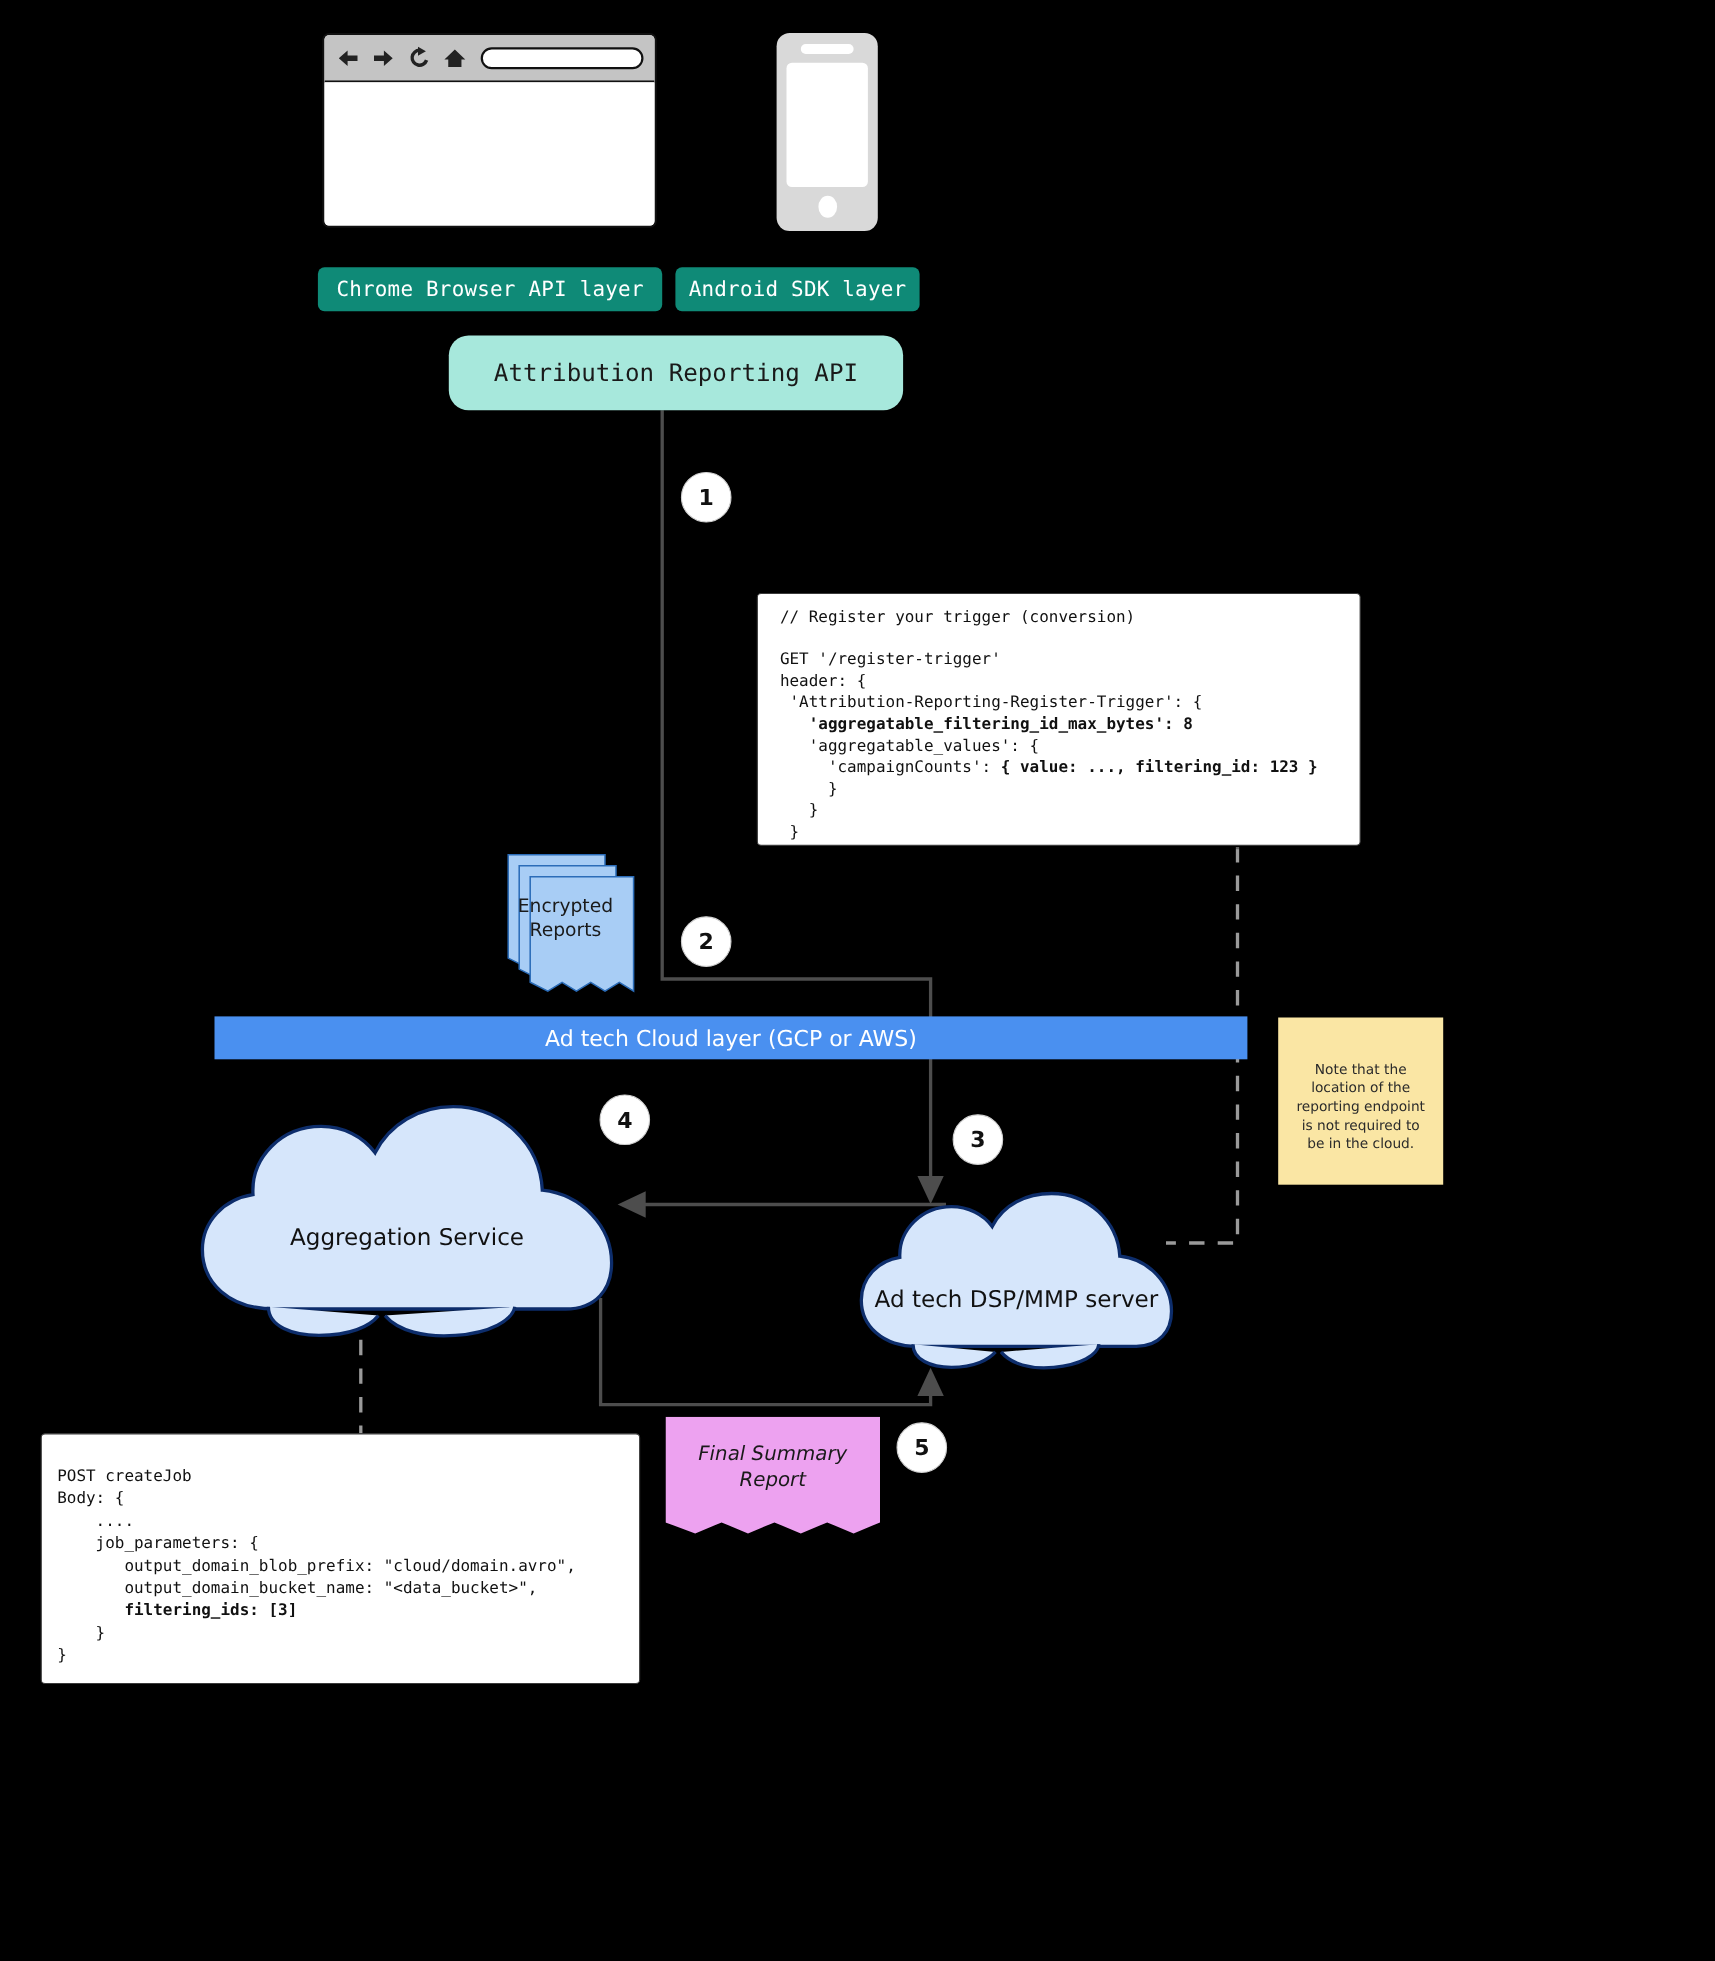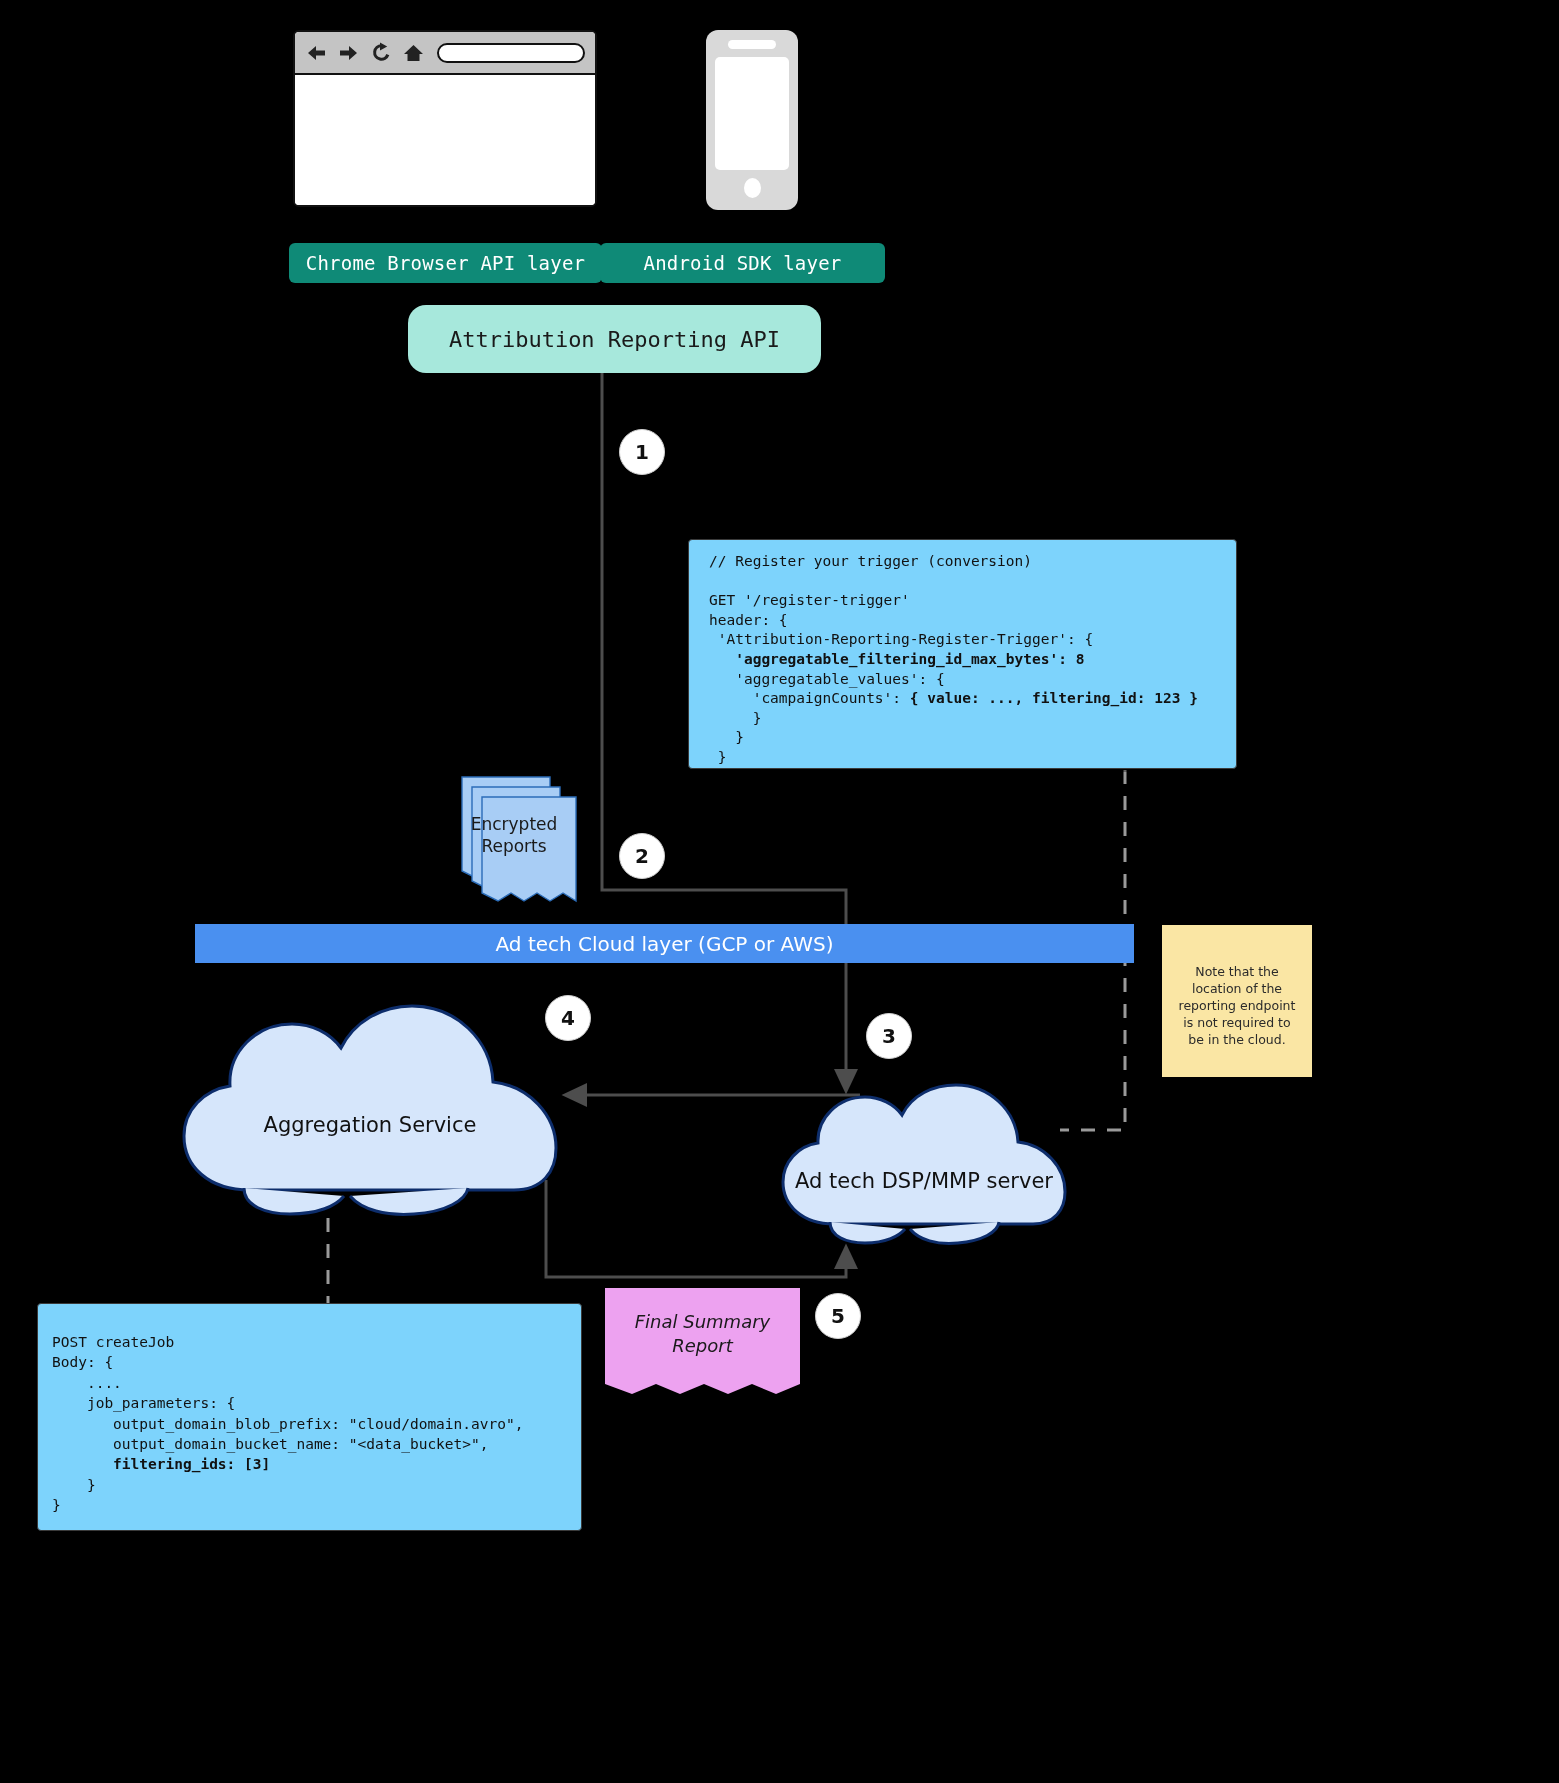--- a/index.html
+++ b/index.html
@@ -70,21 +70,21 @@
   .layer-pill {
     background: #0f8a77;
     color: #ffffff;
     border-radius: 6px;
     display:flex; align-items:center; justify-content:center;
     font-family: "DejaVu Sans Mono", monospace;
     font-size: 19px;
     letter-spacing: 0.2px;
   }
   #chrome-layer-pill { left: 289px; top: 243px; width: 313px; height: 40px; }
-  #android-layer-pill { left: 600px; top: 243px; width: 285px; height: 40px; }
+  #android-layer-pill { left: 614px; top: 243px; width: 222px; height: 40px; }
 
   #ara-box {
     left: 408px; top: 305px; width: 413px; height: 68px;
     background: #a7e8dc;
     border-radius: 18px;
     display:flex; align-items:center; justify-content:center;
     color: #1a1a1a;
     font-family: "DejaVu Sans Mono", monospace;
     font-size: 22px;
   }
@@ -110,21 +110,21 @@
     z-index: 20;
   }
   #step-1 { left: 619px; top: 429px; }
   #step-2 { left: 619px; top: 833px; }
   #step-3 { left: 866px; top: 1013px; }
   #step-4 { left: 545px; top: 995px; }
   #step-5 { left: 815px; top: 1293px; }
 
   
   .code-box {
-    background: #7dd3fc;
+    background: #ffffff;
     border: 1px solid #3a3a3a;
     border-radius: 4px;
     box-shadow: 2px 3px 0 rgba(0,0,0,0.35);
     font-family: "DejaVu Sans Mono", monospace;
     color: #111111;
     white-space: pre;
     overflow: hidden;
   }
   #trigger-code-box {
     left: 688px; top: 539px; width: 549px; height: 230px;

